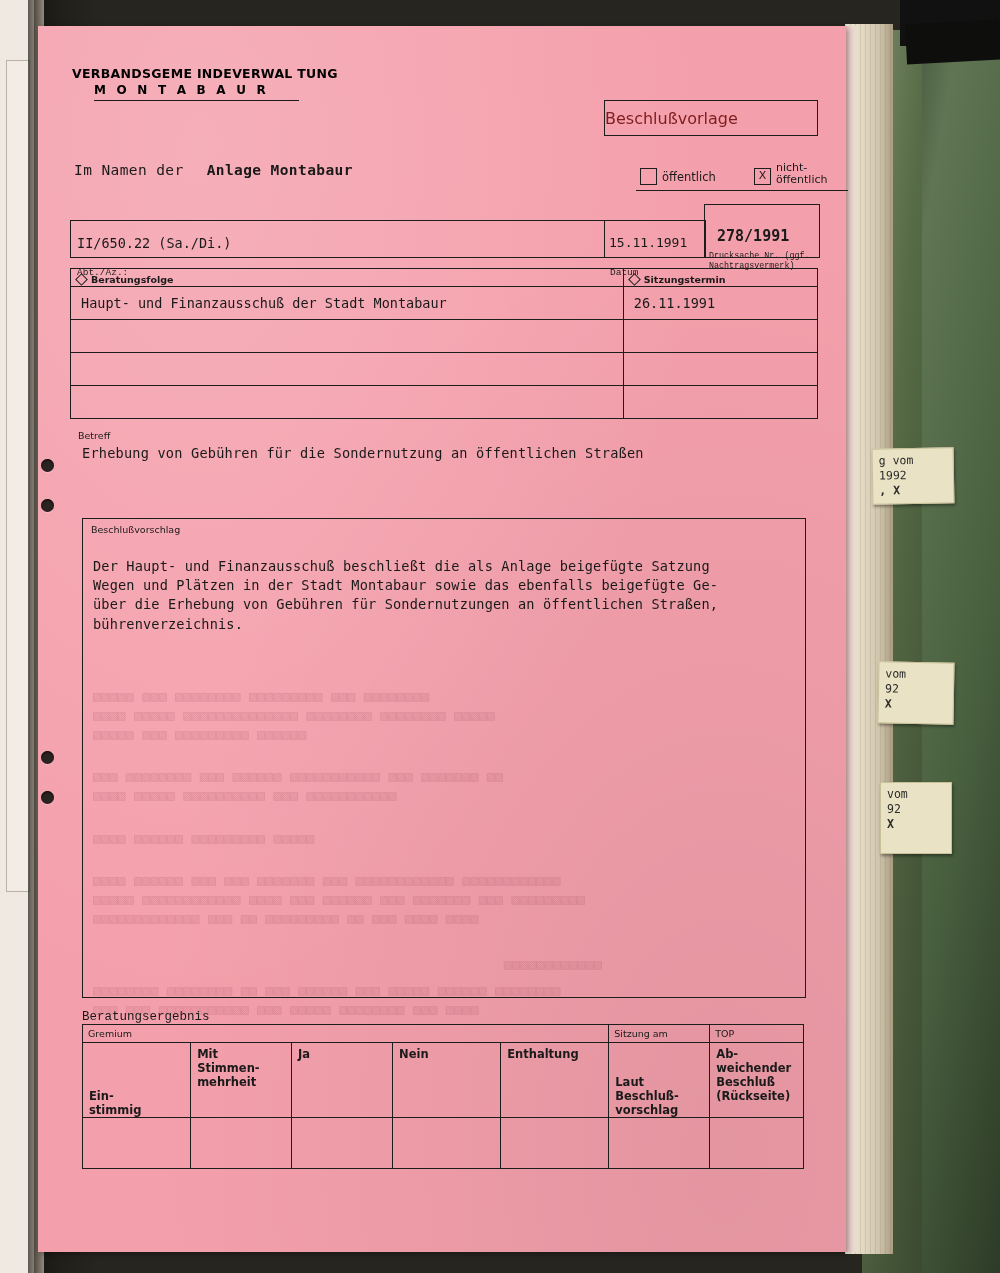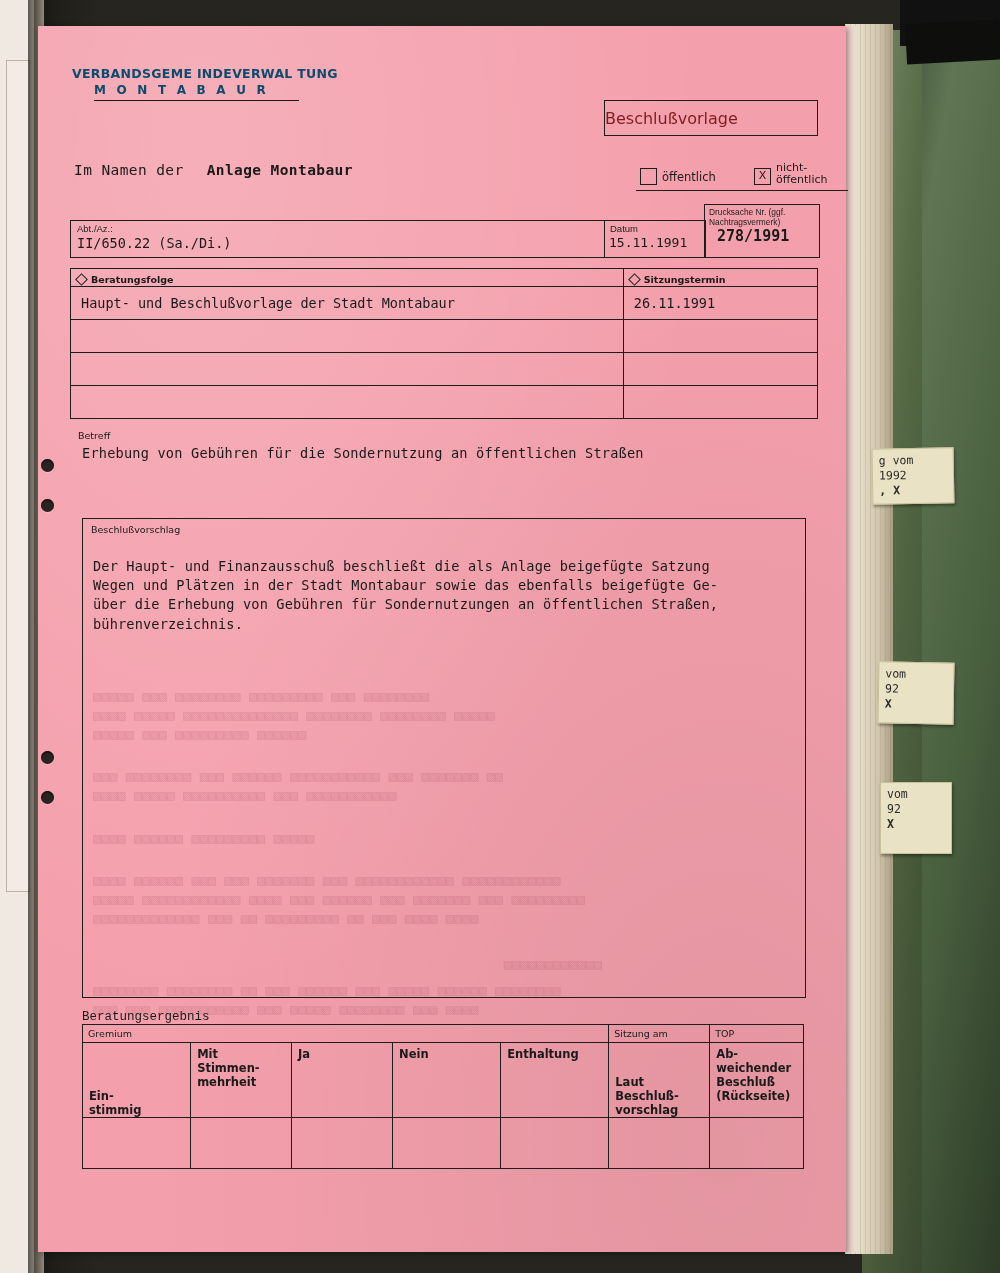--- a/index.html
+++ b/index.html
@@ -114,21 +114,21 @@
     width: 772px; height: 1180px;
     font-family: "DejaVu Sans Mono", monospace;
     color: #1a1a1a;
   }
 
   
   .org {
     position: absolute; left: 16px; top: 14px;
     font-family: "DejaVu Sans", sans-serif;
     font-size: 12.5px; font-weight: bold; letter-spacing: .3px;
-    color: #0c4a6e;
+    color: #000000;
   }
   .org .l2 {
     display: block; margin-top: 2px; margin-left: 22px;
     letter-spacing: 3.2px; font-size: 12px;
     border-bottom: 1.4px solid #1a1a1a;
     width: 205px; padding-bottom: 3px;
   }
   .box-beschluss {
     position: absolute; left: 548px; top: 48px;
     width: 212px; height: 34px;
@@ -161,22 +161,22 @@
   }
   .off-label { position: absolute; font-size: 11.5px; }
   .nicht-label {
     position: absolute; font-size: 11px; line-height: 12px;
   }
 
   
   .row2 { position: absolute; left: 14px; top: 152px; width: 748px; height: 52px; }
   .cellbox { position: absolute; border: 1.3px solid #1d1d1d; }
   .tiny {
-    font-family: Liberation Sans, sans-serif;
-    font-size: 9.5px; color: #1d1d1d;
+    font-family: Liberation Mono, monospace;
+    font-size: 9.5px; color: #1d1d1d; margin-top: 44px;
   }
 
   
   .bf { position: absolute; left: 14px; top: 216px; width: 748px; }
   .bf table { border-collapse: collapse; width: 100%; }
   .bf td {
     border: 1.1px solid #1d1d1d;
     height: 32px;
     padding: 0 10px;
     font-size: 13.5px;
@@ -341,21 +341,21 @@
           <tbody>
               <tr>
             <td class="hdr" style="width:74%;">
               <span class="diamond"></span><span class="hdr-txt">Beratungsfolge</span>
             </td>
             <td class="hdr">
               <span class="diamond"></span><span class="hdr-txt">Sitzungstermin</span>
             </td>
           </tr>
           <tr>
-            <td>Haupt- und Beschlußvorlage der Stadt Montabaur</td>
+            <td>Haupt- und Finanzausschuß der Stadt Montabaur</td>
             <td>26.11.1991</td>
           </tr>
           <tr>
             <td></td>
             <td></td>
           </tr>
           <tr>
             <td></td>
             <td></td>
           </tr>

